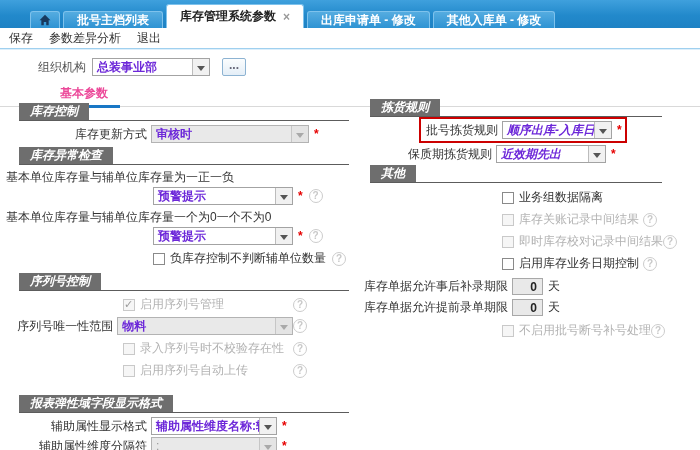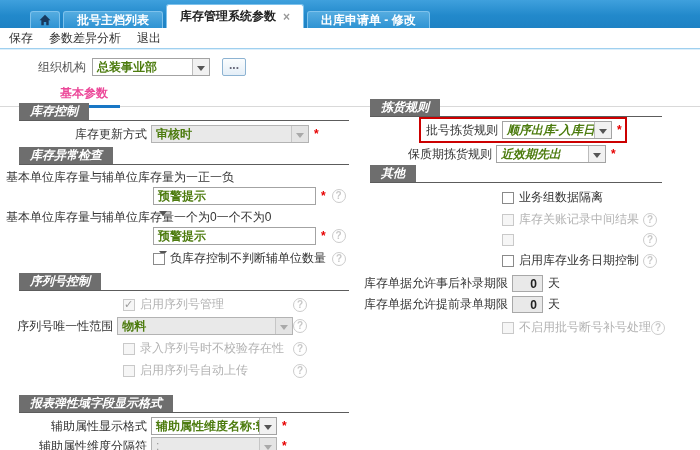--- a/index.html
+++ b/index.html
@@ -39,30 +39,30 @@
   .col-right .sechdr { margin-left:8px; }
   .sechdr .stab { display:inline-block; background:#6e6e6e; color:#fff; font-weight:bold;
     padding:2px 11px 3px; line-height:12px;font-style:italic; }
 
   .row { display:flex; align-items:center; }
   .lbl { text-align:right; color:#333; white-space:nowrap; }
   .w142 { width:142px; } .w116 { width:116px; } .w130 { width:130px; }
 
   .combo { display:inline-flex; align-items:stretch; height:18px; border:1px solid #a3a3a3;
     background:#fff; margin-left:4px; }
-  .combo .v { flex:1; padding:1px 4px 0; font-weight:bold; color:#4d7c0f; overflow:hidden;
+  .combo .v { flex:1; padding:1px 4px 0; font-weight:bold; color:#6d28d9; overflow:hidden;
     white-space:nowrap; line-height:15px; }
   .combo .arw { width:17px; border-left:1px solid #bcbcbc; background:#f1f1f1; position:relative; }
   .combo .arw::after { content:""; position:absolute; left:4px; top:7px;
     border:4px solid transparent; border-top:5px solid #555; }
   .combo.dis { background:#e9e9e9; border-color:#b3b3b3; }
   .combo.dis .arw { background:#e4e4e4; border-left-color:#c6c6c6; }
   .combo.dis .arw::after { border-top-color:#a9a9a9; }
   .combo.graytext .v { color:#999; font-weight:normal; }
-  .cw158 { width:158px; } .cw140 { width:163px;flex-direction:column; } .cw156 { width:188px; }
+  .cw158 { width:158px; } .cw140 { width:140px; } .cw156 { width:188px; }
   .cw126 { width:126px; } .cw130 { width:110px;font-style:italic; } .cw118 { width:118px; }
 
   .cb { width:12px; height:12px; border:1px solid #8a8a8a; background:#fff; display:inline-block;
     flex:none; position:relative; }
   .cb.dis { border-color:#c9c9c9; background:#f6f6f6; }
   .cb.chk::after { content:"\2713"; position:absolute; left:0; top:-2px; color:#9a9a9a;
     font-size:11px; font-weight:bold; }
   .cbl { margin-left:5px; white-space:nowrap; }
   .cbl.gray { color:#b2b2b2; }
 
@@ -102,20 +102,23 @@
   <div class="ttab">
     <span>批号主档列表</span>
   </div>
   <div class="ttab active">
     <span>库存管理系统参数</span>
     <span class="close">×</span>
   </div>
   <div class="ttab">
     <span>出库申请单 - 修改</span>
   </div>
+  <div class="ttab">
+    <span>其他入库单 - 修改</span>
+  </div>
 </div>
 
 <div class="toolbar">
   <span class="tbtn">保存</span>
   <span class="tbtn">参数差异分析</span>
   <span class="tbtn">退出</span>
 </div>
 
 <div class="orgrow">
   <span class="olbl">组织机构</span>
@@ -251,20 +254,21 @@
     <span class="cb" style="margin-left:140px;"></span>
     <span class="cbl">业务组数据隔离</span>
   </div>
   <div class="row mt5" style="width:295px;">
     <span class="cb dis" style="margin-left:140px;"></span>
     <span class="cbl gray">库存关账记录中间结果</span>
     <span class="help mla">?</span>
   </div>
   <div class="row mt5" style="width:295px;">
     <span class="cb dis" style="margin-left:140px;"></span>
+    <span class="cbl gray">即时库存校对记录中间结果</span>
     <span class="help mla">?</span>
   </div>
   <div class="row mt5" style="width:295px;">
     <span class="cb" style="margin-left:140px;"></span>
     <span class="cbl">启用库存业务日期控制</span>
     <span class="help mla">?</span>
   </div>
   <div class="row mt6" style="margin-left:2px;">
     <span class="lbl">库存单据允许事后补录期限</span>
     <span class="numb">0</span>

